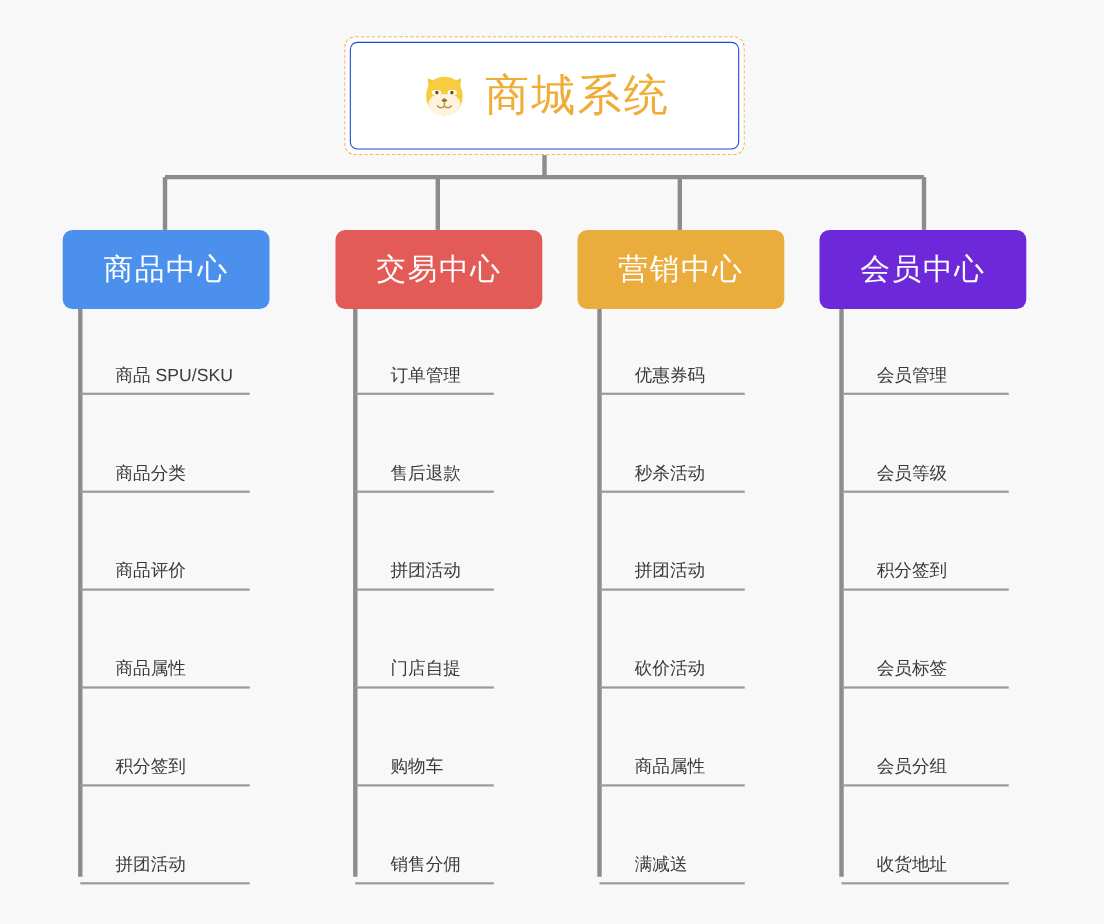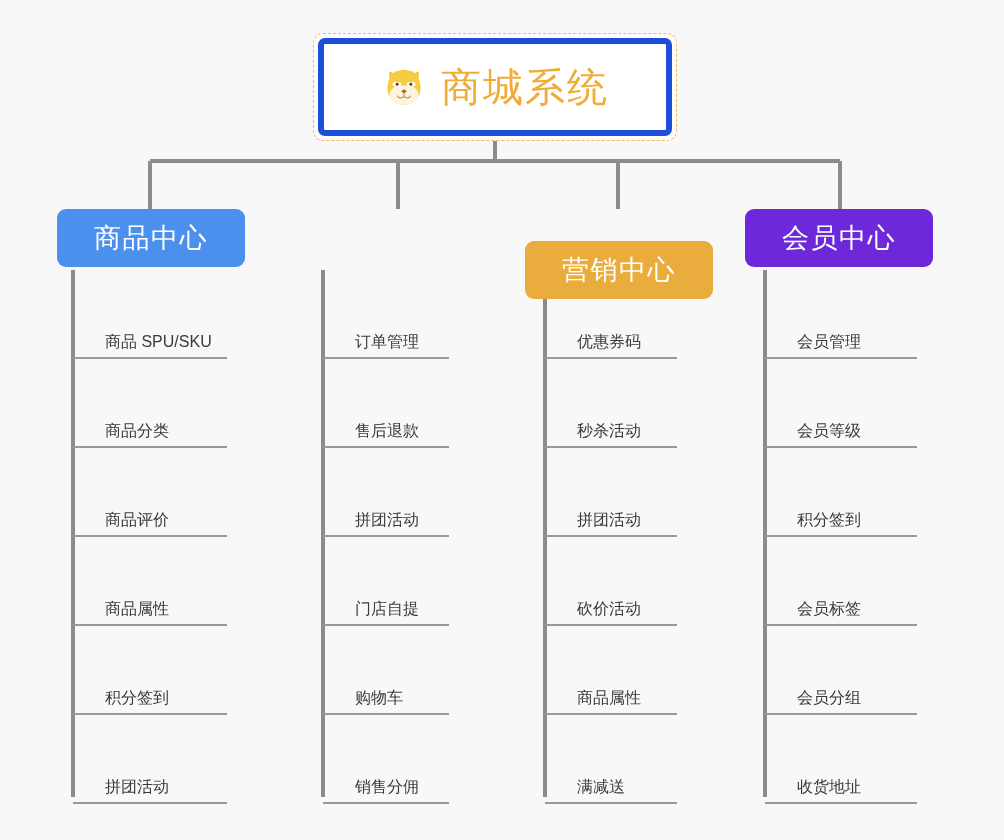--- a/index.html
+++ b/index.html
@@ -37,21 +37,21 @@
     height: 108px;
     border: 1px dashed #f0b95a;
     border-radius: 10px;
     background: #fdfcfa;
     padding: 4px;
   }
   #root-inner {
     width: 100%;
     height: 100%;
     background: #ffffff;
-    border: 6px solid #1d4ed8;
+    border: 1px solid #1d4ed8;
     border-radius: 7px;
     display: flex;
     align-items: center;
     justify-content: center;
     gap: 14px;
   }
   #root-icon {
     width: 46px;
     height: 46px;
     flex: 0 0 auto;
@@ -63,21 +63,21 @@
     color: #f0ad35;
     letter-spacing: 2px;
     white-space: nowrap;
   }
 
   
   .cat-box {
     position: absolute;
     top: 209px;
     width: 188px;
-    height: 58px;
+    height: 72px;
     border-radius: 9px;
     display: flex;
     align-items: center;
     justify-content: center;
   }
   .cat-label {
     font-size: 27px;
     line-height: 1;
     color: #ffffff;
     letter-spacing: 1.5px;
@@ -158,21 +158,24 @@
         <path d="M32 45 C28 49 24 47 23 44" stroke="#b98c3a" stroke-width="1.6" fill="none"></path>
         <path d="M32 45 C36 49 40 47 41 44" stroke="#b98c3a" stroke-width="1.6" fill="none"></path>
       </svg>
       <span id="root-title" style="color: rgb(240, 173, 53);">商城系统</span>
     </div>
   </div>
 
   <div class="cat-box" style="left: 57px; background: rgb(74, 144, 236);">
     <span class="cat-label">商品中心</span>
   </div>
-  <div class="cat-box" style="left: 525px; background: rgb(234, 172, 60); margin-top: 32px;">
+  <div class="cat-box" style="left: 305px; background: rgb(227, 91, 86);">
+    <span class="cat-label">交易中心</span>
+  </div>
+  <div class="cat-box" style="left: 525px; background: rgb(234, 172, 60);">
     <span class="cat-label">营销中心</span>
   </div>
   <div class="cat-box" style="left: 745px; background: #6d28d9;">
     <span class="cat-label">会员中心</span>
   </div>
 
   <div class="leaf-col" id="leaf-col-0" style="left:73px;">
       <div class="leaf-item">
         <span class="leaf-text">商品 SPU/SKU</span>
         <span class="leaf-rule" style="width: 154px; background: rgb(154, 154, 154);"></span>

